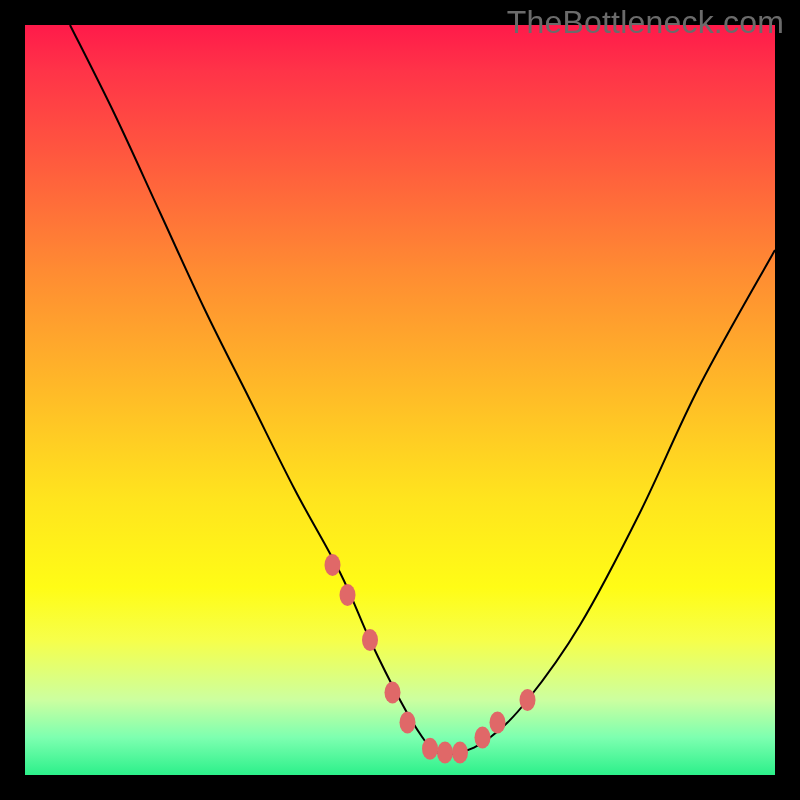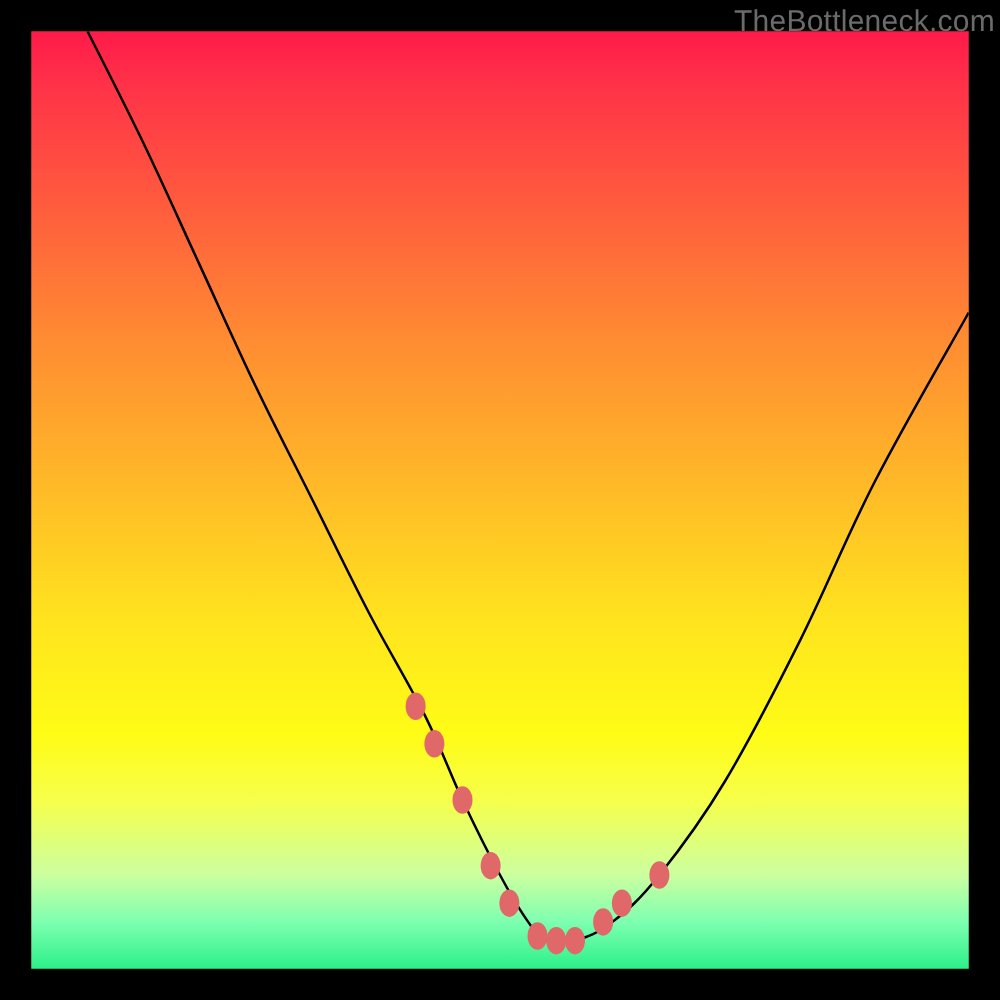--- a/index.html
+++ b/index.html
@@ -26,23 +26,23 @@
       #ffe41e 63%,
       #fffc16 75%,
       #f6ff4a 82%,
       #ccffa0 90%,
       #7dffb0 95%,
       #2cf08a 100%);
   }
   .watermark {
     position: absolute;
     top: 4px;
-    right: 4px;
+    right: 16px;
     color: #6b6b6b;
-    font-size: 24px;
+    font-size: 32px;
     font-weight: 500;
     letter-spacing: 0.2px;
     z-index: 5;
   }
   svg.curve {
     position: absolute;
     left: 0;
     top: 0;
     width: 750px;
     height: 750px;

